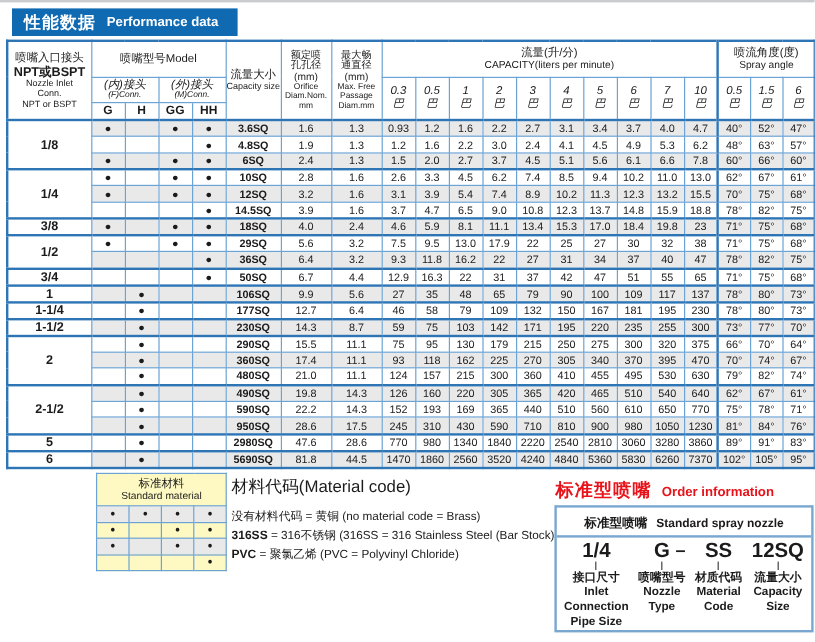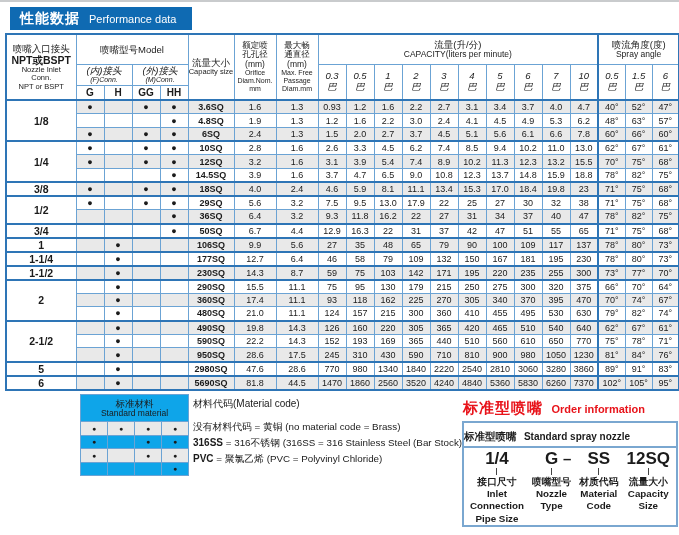--- a/index.html
+++ b/index.html
@@ -10,21 +10,21 @@
     overflow:hidden;
   }
   .top-rule { position:absolute; left:0; top:0; width:679px; height:2px; background:#c9cbcd; }
 
   
   .title-badge {
     position:absolute; left:10px; top:7px; height:23px; background:#0f6ab2;
     color:#fff; display:flex; align-items:center; padding:0 16px 0 10px; gap:9px;
   }
   .title-zh { font-weight:bold; font-size:14px; letter-spacing:1px; }
-  .title-en { font-weight:normal; font-size:11px;text-align:right; }
+  .title-en { font-weight:bold; font-size:11px;text-align:right; }
 
   
   table.main {
     position:absolute; left:5px; top:33px; width:673px;
     border-collapse:collapse; table-layout:fixed;
     border:2px solid #2e75b6; font-size:9px;
   }
   table.main th, table.main td {
     border:1px solid #6ba3d4; padding:0; text-align:center; vertical-align:middle;
     overflow:hidden; white-space:nowrap; background:#fff;
@@ -47,41 +47,41 @@
   tr.hrow1 { height:30px; } tr.hrow2 { height:21px;font-style:italic; } tr.hrow3 { height:15px; }
   td.dot { font-size:7px; }
 
   
   table.mat {
     position:absolute; left:80px; top:394px; border-collapse:collapse;
     border:1px solid #6ba3d4;
   }
   table.mat th, table.mat td {
     border:1px solid #6ba3d4; padding:0; text-align:center; vertical-align:middle;
-    background:#0ea5e9; width:27px;
+    background:#fef9c3; width:27px;
   }
   table.mat th { font-weight:normal; height:27px; }
   table.mat td { height:13.5px; font-size:7px; }
   table.mat tr.shade td { background:#e9e9e9; }
 
   .mat-codes { position:absolute; left:193px; top:397px; width:280px; }
-  .mat-codes .mc-title { font-size:10px; margin-bottom:8px; }
+  .mat-codes .mc-title { font-size:14px; margin-bottom:8px; }
   .mat-codes .mc-line { font-size:9.8px; line-height:15.9px; white-space:nowrap; }
   .mat-codes .mc-line b { font-size:10px; }
 
   
   .order-title { position:absolute; left:463px; top:399px; color:#e8131a; white-space:nowrap; }
   .order-title .ot-zh { font-weight:bold; font-size:15px; letter-spacing:1px; }
   .order-title .ot-en { font-weight:bold; font-size:11px; margin-left:4px; }
   .order-box {
     position:absolute; left:462px; top:421px; width:216px; height:106px;
     border:2px solid #7aa7d0; background:#fff;
   }
   .order-head {
-    border-bottom:2px solid #7aa7d0; padding:3px 0 2px 0;
+    border-bottom:2px solid #7aa7d0; text-align:center; padding:3px 0 2px 0;
     font-weight:bold; white-space:nowrap;
   }
   .order-head .oh-zh { font-size:10.5px; }
   .order-head .oh-en { font-size:10px; margin-left:3px; }
   .order-cols { position:relative; display:flex; justify-content:space-between; padding:1px 6px 0 6px; }
   .ocol { text-align:center; }
   .ocol .ocode { font-weight:bold; font-size:17px; line-height:19px; }
   .ocol .otick { width:1px; height:7px; background:#444; margin:0 auto 1px auto; }
   .ocol .olbl { font-weight:bold; font-size:9.8px; line-height:12.2px; white-space:nowrap; }
   .odash { position:absolute; left:99px; top:2px; font-weight:bold; font-size:15px; }

